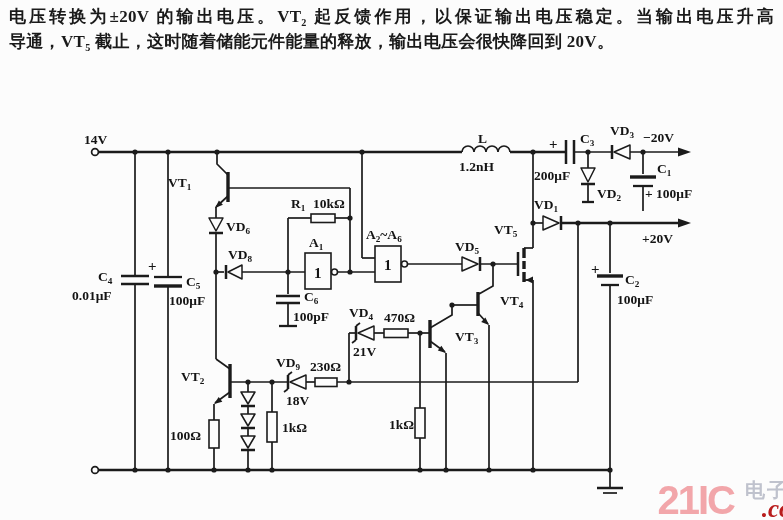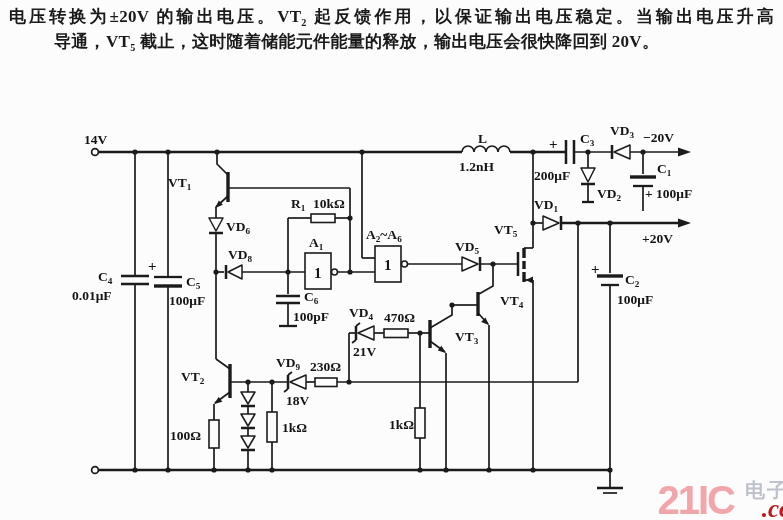--- a/index.html
+++ b/index.html
@@ -1,21 +1,21 @@
 <!DOCTYPE html>
 <html><head>
 <meta charset="utf-8">
 <style>
   html,body{margin:0;padding:0;background:#e8e8e8;}
   .page{position:relative;width:783px;height:520px;background:#fcfcfc;
         font-family:"Liberation Serif",serif;color:#1a1a1a;overflow:hidden;padding-left:34px;}
   .text-block{position:absolute;left:9px;top:5px;width:765px;
         font-size:17px;line-height:24.6px;letter-spacing:.3px;font-weight:600;}
   .tline{text-align:justify;text-align-last:justify;}
-  .tline.tlast{text-align-last:left;margin-left:45px;}
+  .tline.tlast{text-align-last:left;}
   sub{font-size:.6em;line-height:0;}
   svg.circuit{position:absolute;left:0;top:0;}
   svg text{font-family:"Liberation Serif",serif;fill:#141414;font-weight:600;}
   .w{stroke:#1b1b1b;stroke-width:1.7;fill:none;}
   .w2{stroke:#1b1b1b;stroke-width:2.3;fill:none;}
   .bar{stroke:#1b1b1b;stroke-width:2.5;fill:none;}
   .tbar{stroke:#1b1b1b;stroke-width:3.4;fill:none;}
   .comp{fill:#fcfcfc;stroke:#1b1b1b;stroke-width:1.6;}
   .tri{fill:#fcfcfc;stroke:#1b1b1b;stroke-width:1.5;stroke-linejoin:round;}
   .dot{fill:#1b1b1b;stroke:none;}

